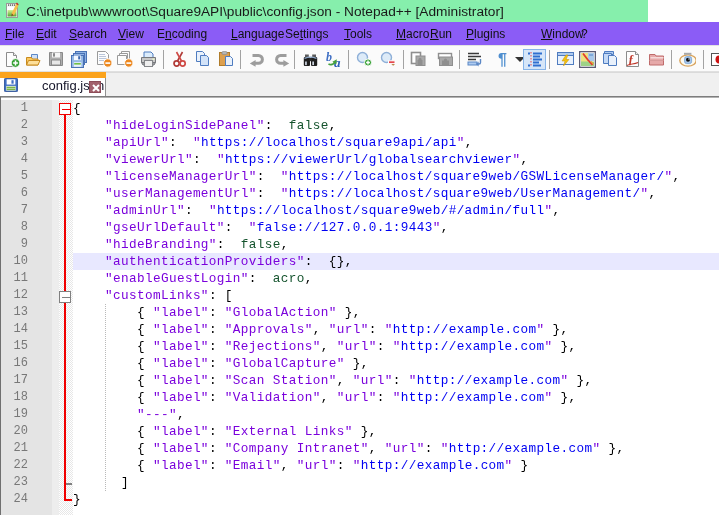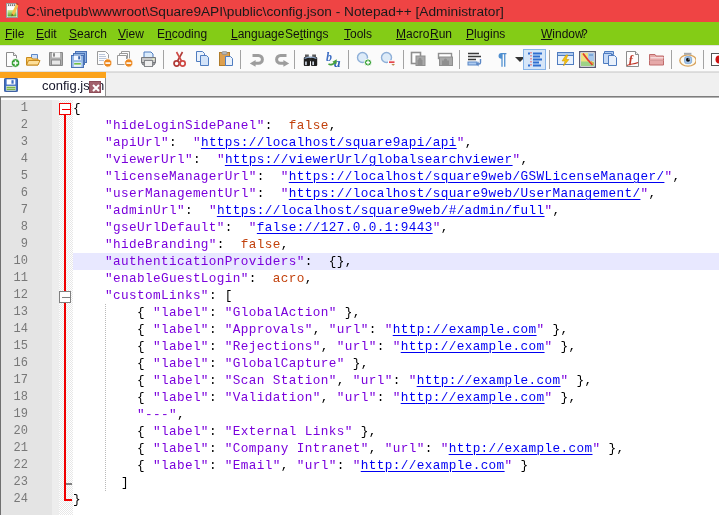--- a/index.html
+++ b/index.html
@@ -1,25 +1,25 @@
 <!DOCTYPE html>
 <html><head>
 <meta charset="utf-8">
 <style>
 * { margin:0; padding:0; box-sizing:border-box; }
 html,body { width:719px; height:515px; overflow:hidden; }
 body { position:relative; font-family:"Liberation Sans",sans-serif; background:#ffffff; }
 .abs { position:absolute; }
 
 
-#titlebar { left:0; top:0; width:719px; height:22px; background:#ef4444; }
+#titlebar { left:0; top:0; width:648px; height:22px; background:#86efac; }
 #titletext { left:26px; top:3.5px; font-size:13.7px; letter-spacing:0; color:#1a1a1a; white-space:pre; }
 
 
-#menubar { left:0; top:22px; width:719px; height:23px; background:#84cc16; font-size:12px; color:#111; }
+#menubar { left:0; top:22px; width:719px; height:23px; background:#8b5cf6; font-size:12px; color:#111; }
 #menubar span.mi { position:absolute; top:5px; }
 #menubar u { text-decoration:underline; }
 
 
 #toolbar { left:0; top:45px; width:719px; height:27px; background:#fbfbfb; border-top:1px solid #e3e3e3; border-bottom:1px solid #e0e0e0; }
 .tbi { position:absolute; top:5px; width:17px; height:17px; }
 .tsep { position:absolute; top:4px; width:1px; height:19px; background:#a3a3a3; }
 
 
 #tabbar { left:0; top:72px; width:719px; height:25px; }
@@ -40,22 +40,22 @@
   background-size: 2px 2px; }
 #numbers { position:absolute; left:2px; top:3px; width:26px; height:408px;
   font-family:"Liberation Mono",monospace; font-size:12px; line-height:17px;
   color:#787878; text-align:right; white-space:pre; }
 #caretline { position:absolute; left:73px; top:156px; width:646px; height:17px; background:#e8e8ff; }
 #guide { position:absolute; left:105px; top:207px; width:1px; height:187px;
   background-image: repeating-linear-gradient(#b9b9b9 0 1px, #ffffff 1px 2px); }
 #code { position:absolute; left:73px; top:3px; font-family:"Liberation Mono",monospace;
   font-size:12.7px; line-height:17px; color:#000; white-space:pre; letter-spacing:0.378px; }
 #code .s { color:#7a00dc; }
-#code .k { color:#c2410c; }
-#code .u { color:#0000f2; text-decoration:underline; text-decoration-thickness:1px; text-underline-offset:2px; }
+#code .k { color:#14532d; }
+#code .u { color:#0000f2; text-decoration-thickness:1px; text-underline-offset:2px; }
 
 .fbox { position:absolute; width:12px; height:12px; background:#ffffff; z-index:3; }
 .fbox.red { border:1px solid #f00000; }
 .fbox.gray { border:1px solid #808080; }
 .fbox .minus { position:absolute; left:2px; top:5px; width:8px; height:1px; }
 .fbox.red .minus { background:#f00000; }
 .fbox.gray .minus { background:#808080; }
 .fline { position:absolute; background:#f00000; z-index:1; }
 </style>
 </head>

